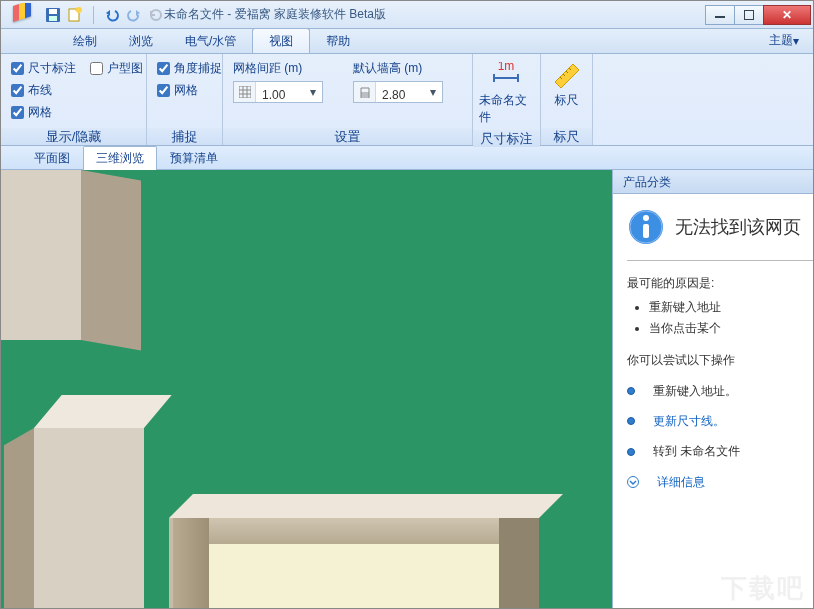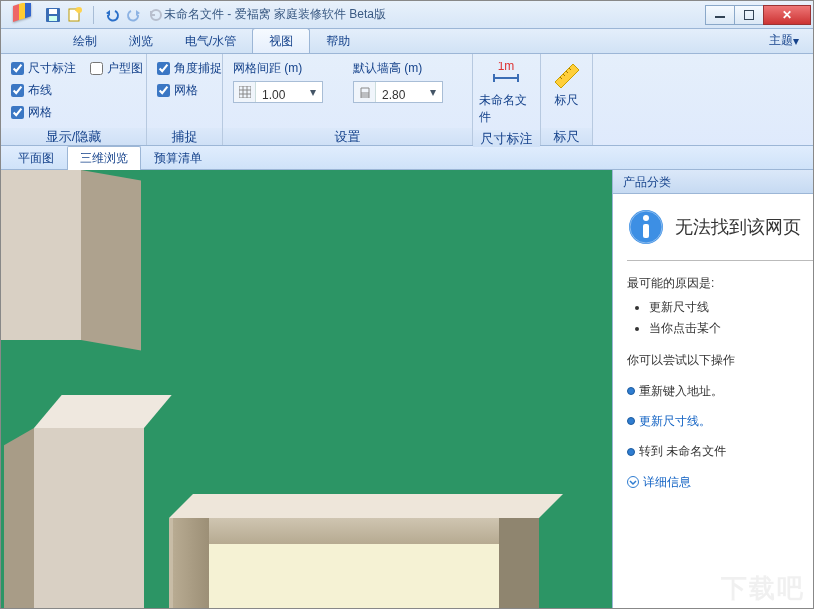--- a/index.html
+++ b/index.html
@@ -29,36 +29,36 @@
   .chk{display:flex;align-items:center;gap:4px;color:#15428b;margin-bottom:5px;white-space:nowrap;}
   .chk input{accent-color:#3b77c4;width:13px;height:13px;}
   .col{display:flex;flex-direction:column;}
   .fieldlbl{color:#15428b;margin-bottom:4px;}
   .combo{display:flex;align-items:center;background:#fff;border:1px solid #a8bdd6;height:22px;width:90px;}
   .combo .pre{width:22px;height:20px;display:flex;align-items:center;justify-content:center;background:#f0f5fb;border-right:1px solid #cdd;}
   .combo .val{flex:1;padding:0 6px;color:#333;margin-top:6px;}
   .combo .arr{width:18px;height:20px;display:flex;align-items:center;justify-content:center;color:#456;}
   .bigbtn{width:54px;display:flex;flex-direction:column;align-items:center;gap:4px;padding-top:4px;color:#15428b;}
   
-  .vtabs{height:24px;background:linear-gradient(#e0edfd,#cfe2f9);border-bottom:1px solid #9cb6d6;display:flex;align-items:flex-end;padding-left:4px;}
+  .vtabs{height:24px;background:linear-gradient(#e0edfd,#cfe2f9);border-bottom:1px solid #9cb6d6;display:flex;align-items:flex-end;padding-left:20px;}
   .vtab{padding:3px 12px;color:#15428b;border:1px solid transparent;border-bottom:none;position:relative;top:1px;}
   .vtab.active{background:#fff;border-color:#9cb6d6;border-radius:2px 2px 0 0;}
   
   .bodyrow{display:flex;height:438px;}
   .viewport{flex:1;position:relative;background:#2c9565;overflow:hidden;border-right:1px solid #9cb6d6;}
   .sidepanel{width:200px;background:#fff;display:flex;flex-direction:column;overflow:hidden;}
   .sphdr{height:24px;background:linear-gradient(#dbe8f9,#c6daf2);border-bottom:1px solid #9cb6d6;padding:4px 10px;color:#15428b;}
   .spbody{flex:1;padding:14px 0 18px 14px;color:#333;line-height:1.7;}
   .info-h{display:flex;gap:10px;align-items:center;margin-bottom:14px;}
   .info-h h2{font-size:18px;font-weight:normal;color:#333;}
   .divline{border-top:1px solid #bbb;margin:0 0 12px 0;}
   .spbody ul{padding-left:22px;margin:4px 0 12px;}
   .spbody li{list-style:disc;}
   .bullets{margin-top:6px;}
-  .b2{display:flex;align-items:center;gap:4px;margin:10px 0;}
+  .b2{display:flex;align-items:center;gap:18px;margin:10px 0;}
   .dot{width:8px;height:8px;border-radius:50%;background:#2f7dd1;border:1px solid #1c5a9e;}
   .arrowc{width:12px;height:12px;border:1px solid #2f7dd1;border-radius:50%;display:flex;align-items:center;justify-content:center;}
   .link{color:#1061c3;}
   
   .wall-a{position:absolute;left:0;top:0;width:80px;height:170px;background:#d9d0c4;}
   .wall-a:after{content:"";position:absolute;right:-60px;top:0;width:60px;height:170px;background:#aea28e;transform:skewY(10deg);transform-origin:left;}
   .wall-b{position:absolute;left:33px;top:258px;width:110px;height:180px;background:#d9d0c4;}
   .wall-b:before{content:"";position:absolute;left:0;top:-33px;width:110px;height:33px;background:#efe8df;transform:skewX(-40deg);transform-origin:bottom left}
   .wall-b:after{content:"";position:absolute;left:-30px;top:0;width:30px;height:180px;background:#a89c87;transform:skewY(-30deg);transform-origin:right;}
   .room{position:absolute;left:168px;top:348px;width:370px;height:260px;background:#d9d0c4;}
@@ -280,21 +280,21 @@
             <circle cx="19" cy="19" r="17" fill="#3d8fe4"></circle>
             <circle cx="19" cy="19" r="16" fill="none" stroke="#fff" stroke-opacity=".4"></circle>
             <rect x="16" y="16" width="6" height="14" rx="2" fill="#fff"></rect>
             <circle cx="19" cy="10" r="3" fill="#fff"></circle>
           </svg>
         <h2>无法找到该网页</h2>
       </div>
       <div class="divline"></div>
       <div>最可能的原因是:</div>
       <ul>
-        <li>更新尺寸线</li>
+        <li>重新键入地址</li>
         <li>当你点击某个</li>
       </ul>
       <div>你可以尝试以下操作</div>
       <div class="bullets">
         <div class="b2">
             <div class="dot"></div>
             <span>重新键入地址。</span>
           </div>
         <div class="b2">
             <div class="dot"></div>

